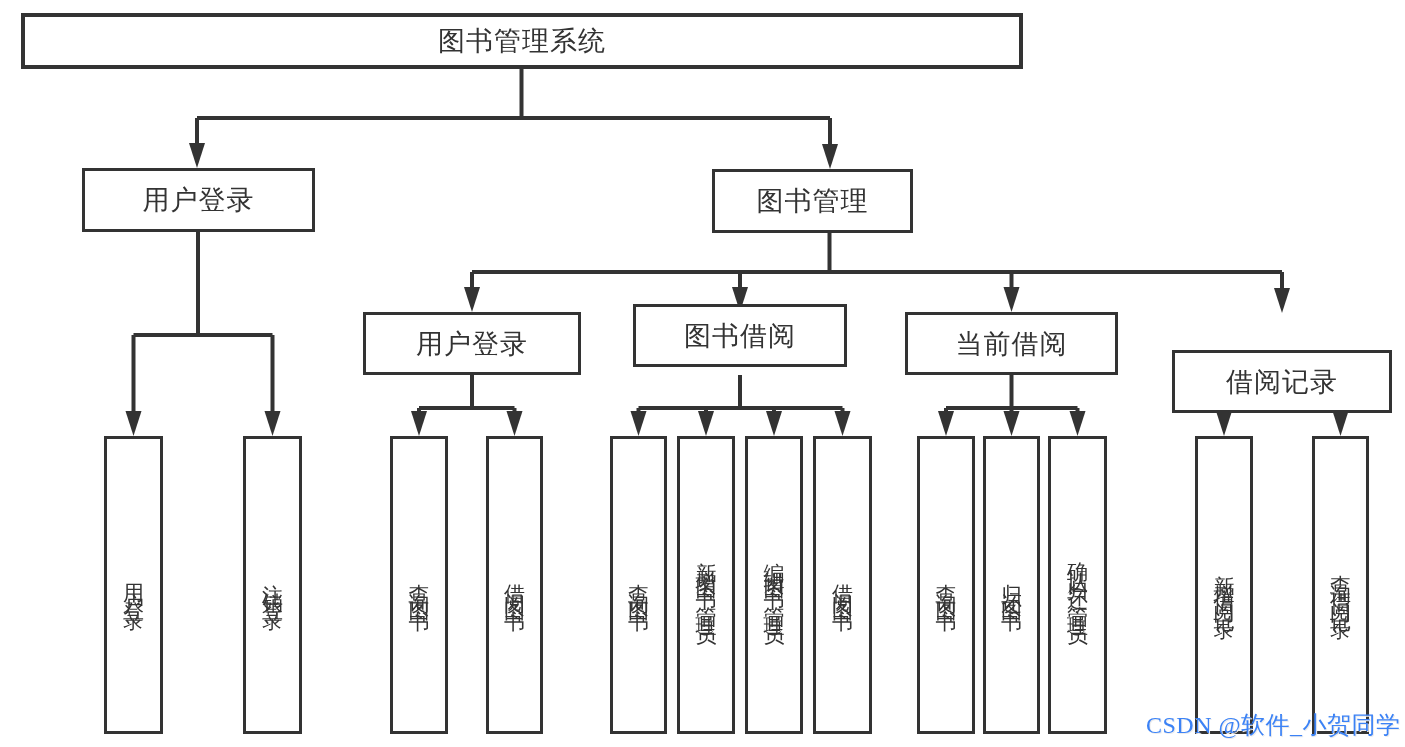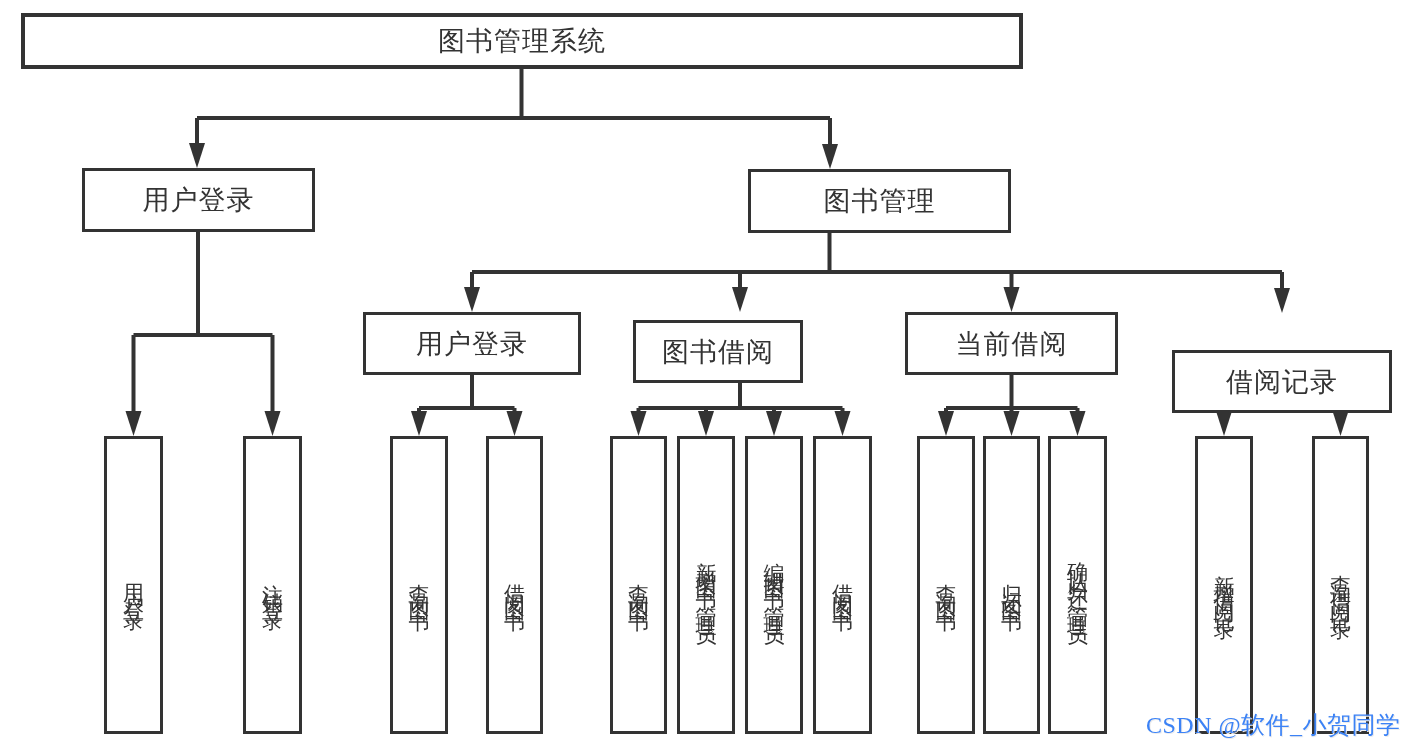--- a/index.html
+++ b/index.html
@@ -145,28 +145,28 @@
     </g>
   </svg>
 
   <div class="node root" style="left:21px; top:13px; width:1002px; height:56px;">
     <span>图书管理系统</span>
   </div>
 
   <div class="node" style="left:82px; top:168px; width:233px; height:64px;">
     <span>用户登录</span>
   </div>
-  <div class="node" style="left:748px; top:169px; width:263px; height:64px;">
+  <div class="node" style="left:712px; top:169px; width:201px; height:64px;">
     <span>图书管理</span>
   </div>
 
   <div class="node" style="left:363px; top:312px; width:218px; height:63px;">
     <span>用户登录</span>
   </div>
-  <div class="node" style="left:633px; top:320px; width:170px; height:63px;align-items:center;">
+  <div class="node" style="left:633px; top:304px; width:214px; height:63px;align-items:center;">
     <span>图书借阅</span>
   </div>
   <div class="node" style="left:905px; top:312px; width:213px; height:63px;align-items:center;">
     <span>当前借阅</span>
   </div>
   <div class="node" style="left:1172px; top:313px; width:220px; height:63px;margin-top:37px;">
     <span>借阅记录</span>
   </div>
 
   <div class="leaf" style="left:104px; top:436px; width:59px; height:298px;">

